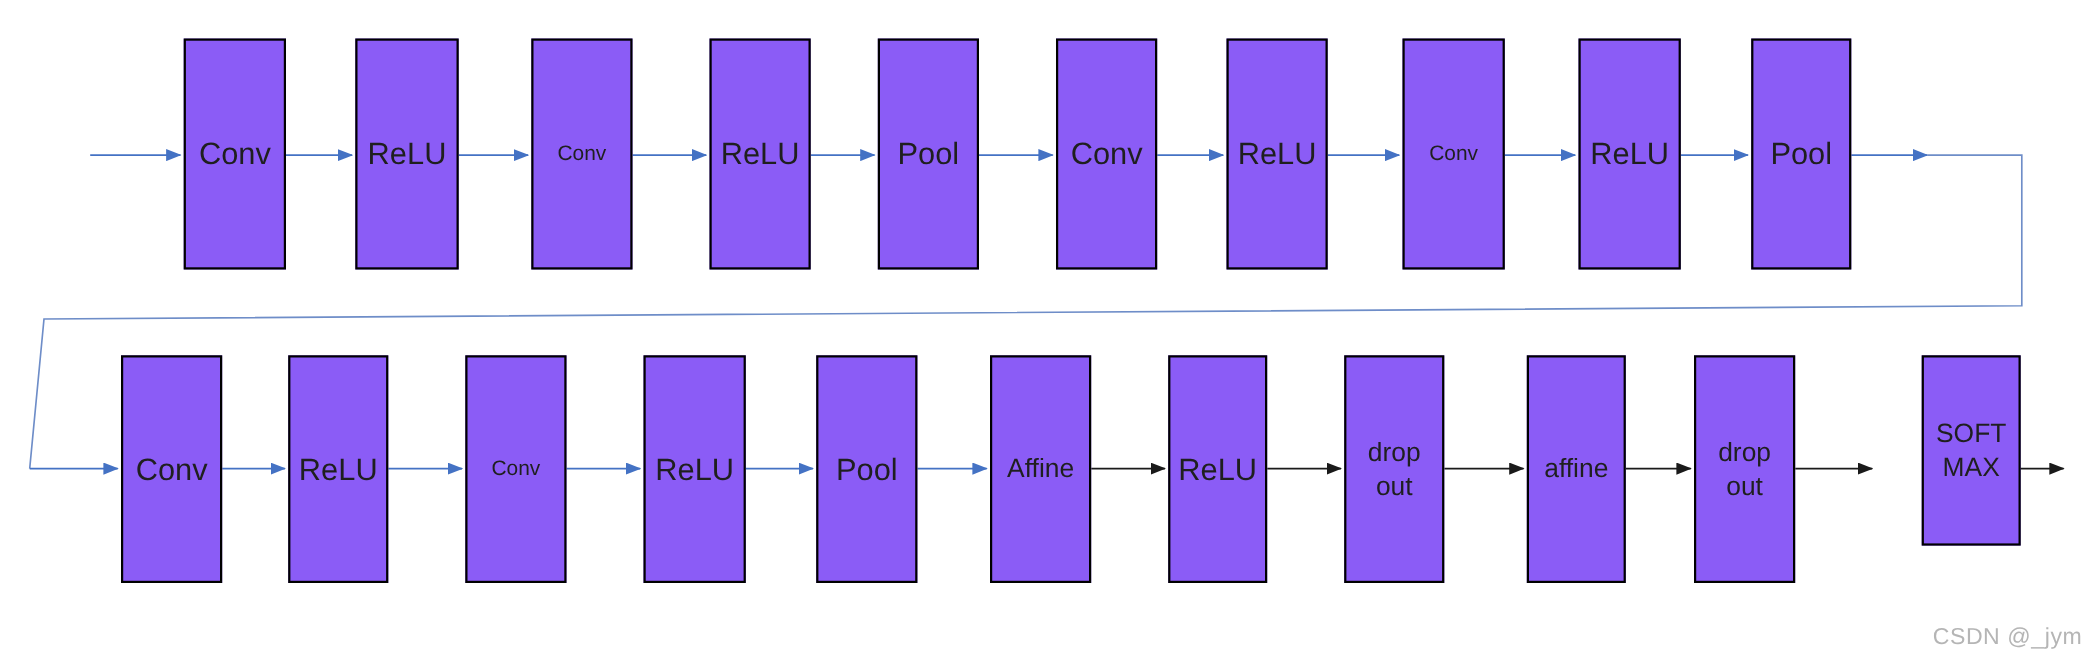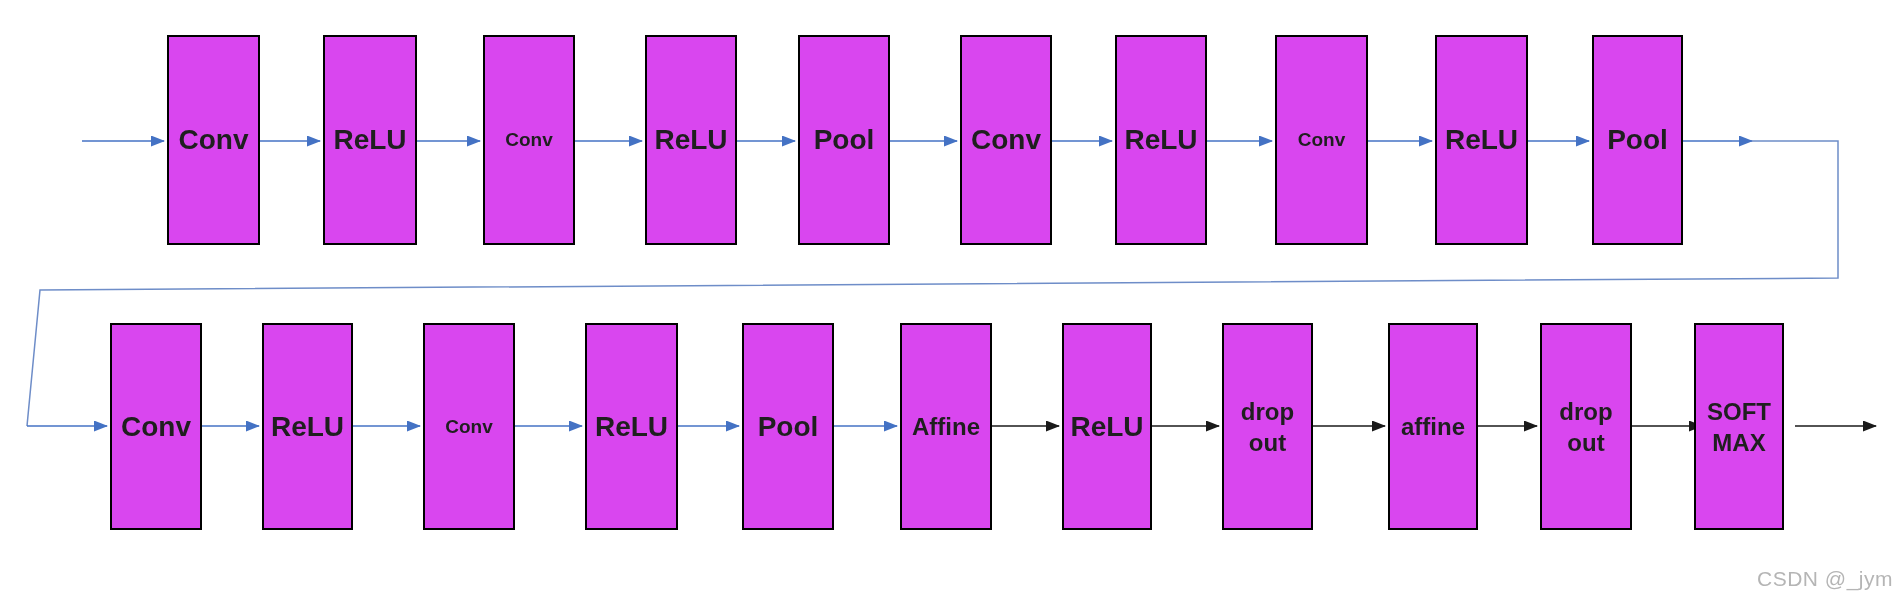--- a/index.html
+++ b/index.html
@@ -28,27 +28,26 @@
   }
   .arrows line.blue { stroke: var(--arrow_blue); stroke-width: 1.6; }
   .arrows line.black { stroke: var(--arrow_black); stroke-width: 1.6; }
   .arrows polyline.wrap { stroke: var(--wrap_line); stroke-width: 1.5; fill: none; }
   .mb { fill: var(--arrow_blue); }
   .mk { fill: var(--arrow_black); }
   .node {
     position: absolute;
     box-sizing: border-box;
     border: 2.5px solid var(--box_border);
-    background: #d946ef;
+    background: #8b5cf6;
     display: flex;
     flex-direction: column;
     justify-content: center;
     color: var(--label_color);
     text-align: center;
-    font-weight: bold;
   }
   .node.lg { font-size: 28px; }
   .node.md { font-size: 24px; line-height: 31px; }
   .node.sm { font-size: 19px; }
   .watermark {
     position: absolute;
     top: 567px;
     right: 10px;
     font-size: 21px;
     color: var(--watermark_color);
@@ -155,19 +154,19 @@
     <span>drop</span>
     <span>out</span>
   </div>
   <div class="node md" style="left:1388px;top:323px;width:90px;height:207px">
       <span>affine</span>
     </div>
   <div class="node md" style="left:1540px;top:323px;width:92px;height:207px">
     <span>drop</span>
     <span>out</span>
   </div>
-  <div class="node md" style="left:1694px;top:323px;width:90px;height:207px">
+  <div class="node md" style="left:1747px;top:323px;width:90px;height:173px">
     <span>SOFT</span>
     <span>MAX</span>
   </div>
 
   <div class="watermark">CSDN @_jym</div>
 </div>
 
 </body></html>

